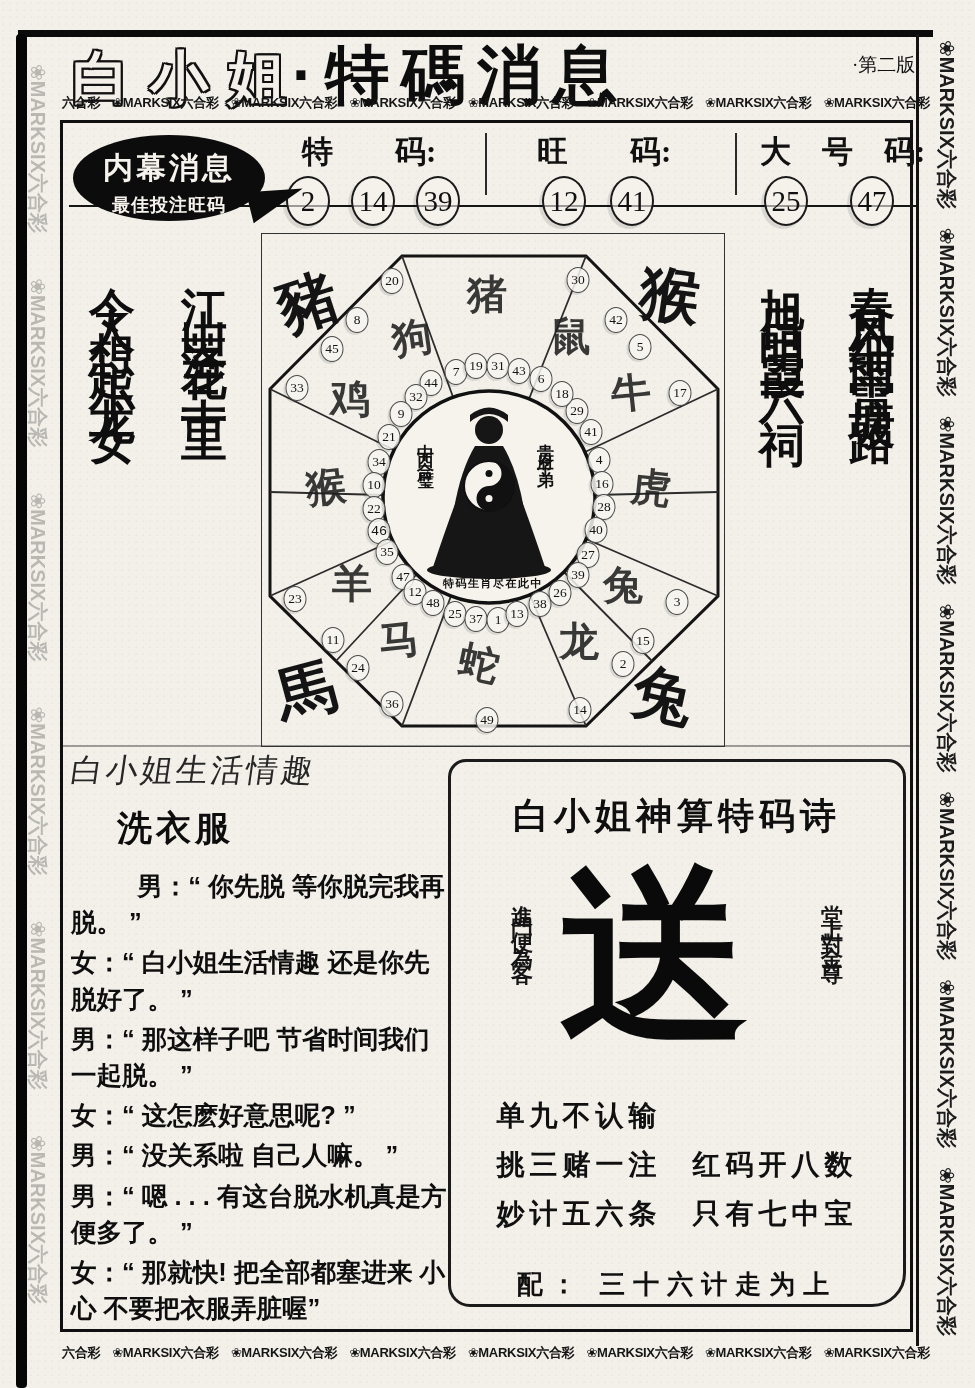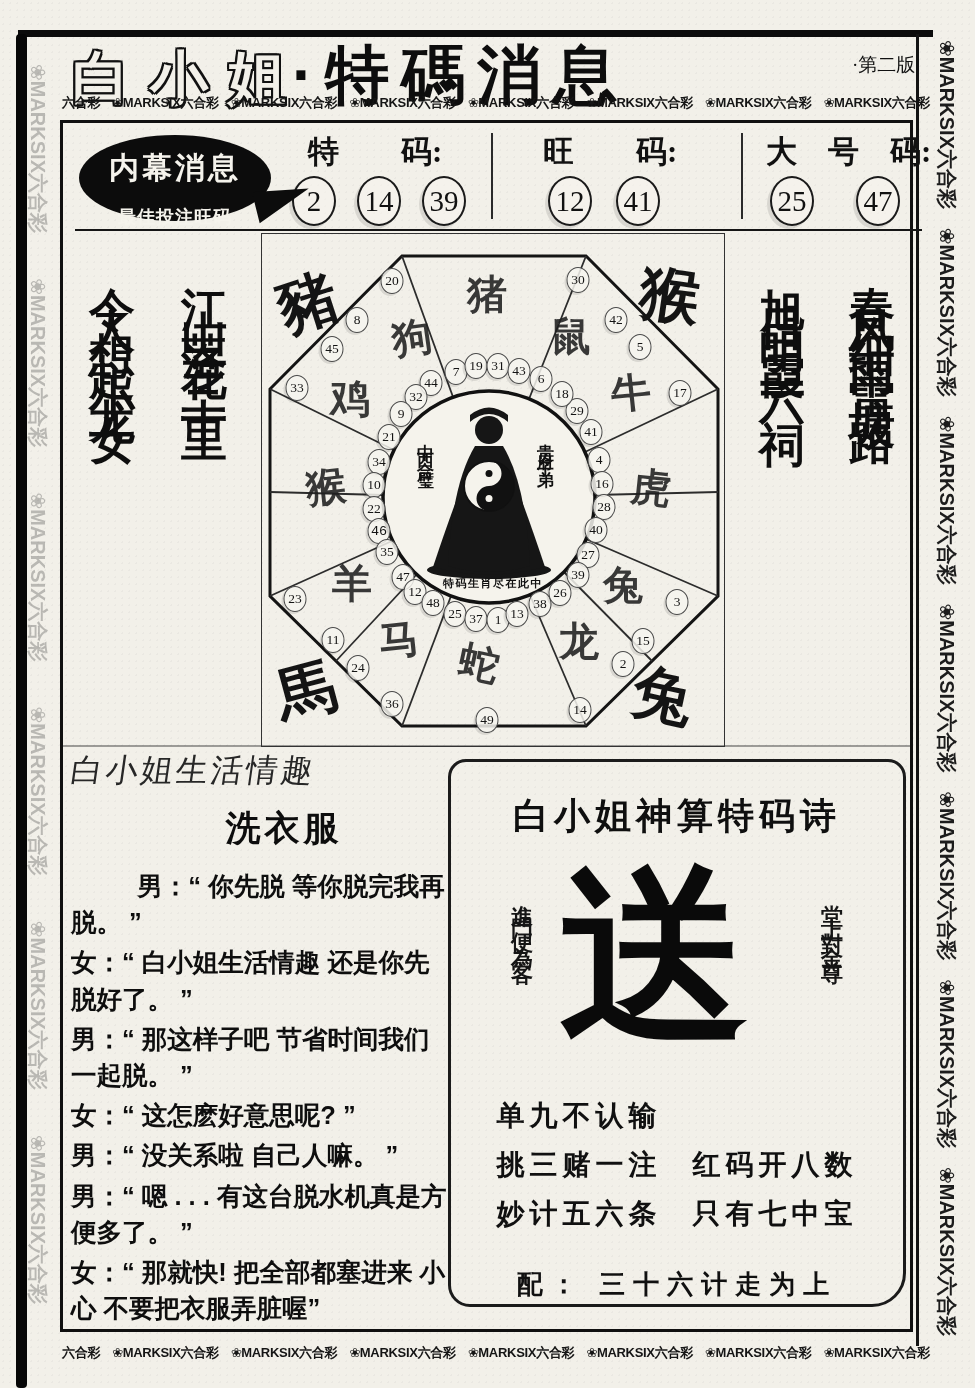--- a/index.html
+++ b/index.html
@@ -24,27 +24,27 @@
   .edition { position:absolute; left:852px; top:16px; font:400 19px "Liberation Serif",serif; color:#111; }
 
   .banner { position:absolute; left:62px; width:868px; height:26px; display:flex; justify-content:space-between; align-items:center;
             font:700 13px "Liberation Sans","DejaVu Sans",sans-serif; letter-spacing:-.3px; color:#151515; }
   #topBanner { top:90px; } #bottomBanner { top:1340px; }
   .banner span { white-space:nowrap; }
 
   .main-box { position:absolute; left:60px; top:120px; width:853px; height:1212px; border:3px solid #101010; }
 
   
-  .tips { position:absolute; left:12px; top:0; width:100%; height:108px; border-bottom:2px solid #151515;padding-left:42px; }
+  .tips { position:absolute; left:6px; top:0; width:100%; height:84px; border-bottom:2px solid #151515;padding-left:42px; }
   .bubble { position:absolute; left:4px; top:12px; width:192px; height:86px; background:#0c0c0c; border-radius:50%;
             color:#f5f3ec; text-align:center; z-index:2; }
   .bubble::after { content:""; position:absolute; right:-40px; bottom:4px; width:0; height:0;
                    border-left:56px solid #0c0c0c; border-top:10px solid transparent; border-bottom:22px solid transparent; transform:rotate(-14deg); }
   .b1 { margin-top:13px; font:700 30px "Liberation Serif",serif; letter-spacing:3px; }
-  .b2 { margin-top:16px; font:700 18px "Liberation Serif",serif; letter-spacing:1px; }
+  .b2 { margin-top:4px; font:700 18px "Liberation Serif",serif; letter-spacing:1px; }
   .tip-group { position:absolute; top:8px; }
   .tip-label { font:700 31px "Liberation Serif",serif; color:#111; white-space:nowrap; }
   .tip-circles { display:flex; margin-top:3px; }
   .tip-num { width:44px; height:50px; border:2.5px solid #1a1a1a; border-radius:50%; display:flex; align-items:center; justify-content:center;
              font:400 29px "Liberation Serif",serif; color:#111; background:rgba(246,244,238,.6); box-shadow:-3px 3px 0 rgba(0,0,0,.10); }
   .g1 { left:215px; } .g1 .tip-label{ padding-left:18px; } .g1 .tip-circles{ gap:21px; padding-left:2px; }
   .g2 { left:455px; } .g2 .tip-label{ padding-left:13px; } .g2 .tip-circles{ gap:24px; padding-left:18px; }
   .g3 { left:680px; } .g3 .tip-label{ padding-left:11px; } .g3 .tip-circles{ gap:42px; padding-left:15px; }
   .vdiv { position:absolute; top:10px; bottom:10px; width:2px; background:#2a2a2a; }
   .d1 { left:416px; } .d2 { left:666px; }
@@ -67,21 +67,21 @@
         letter-spacing:9px; color:#111; z-index:4; }
   .ccL { left:152px; top:196px; } .ccR { left:272px; top:196px; }
   .wcap { position:absolute; left:50%; top:342px; transform:translateX(-50%); font:700 11px "Liberation Serif",serif;
           letter-spacing:1.5px; color:#111; white-space:nowrap; z-index:4; }
 
   .mid-divider { position:absolute; left:0; top:622px; width:100%; height:2px; background:#333; opacity:.45; }
 
   
   .joke { position:absolute; left:8px; top:626px; width:380px; }
   .joke-head { font:400 32px "Liberation Serif",serif; letter-spacing:3px; color:#272727; transform:skewX(-8deg); }
-  .joke-title { margin-top:12px; font:700 35px "Liberation Sans","DejaVu Sans",sans-serif; letter-spacing:4px; text-align:center; padding-left:46px; color:#0d0d0d; }
+  .joke-title { margin-top:12px; font:700 35px "Liberation Sans","DejaVu Sans",sans-serif; letter-spacing:4px; text-align:left; padding-left:46px; color:#0d0d0d; }
   .joke-body { margin-top:16px; font:700 25.5px "Liberation Sans","DejaVu Sans",sans-serif; color:#0e0e0e; line-height:1.42; }
   .joke-body p { margin:4px 0; }
   .joke-body p:first-child { text-indent:2.6em; }
 
   
   .poem { position:absolute; left:385px; top:636px; width:458px; height:548px; border:3px solid #1b1b1b; border-radius:18px 18px 34px 22px; }
   .p-title { margin-top:30px; text-align:center; font:600 36px "Liberation Serif",serif; letter-spacing:5px; color:#0f0f0f; }
   .p-mid { position:absolute; left:0; top:105px; width:100%; height:240px; }
   .p-vert { position:absolute; writing-mode:vertical-rl; text-orientation:upright; font:700 22px "Liberation Serif",serif;
             letter-spacing:14px; color:#151515; }

